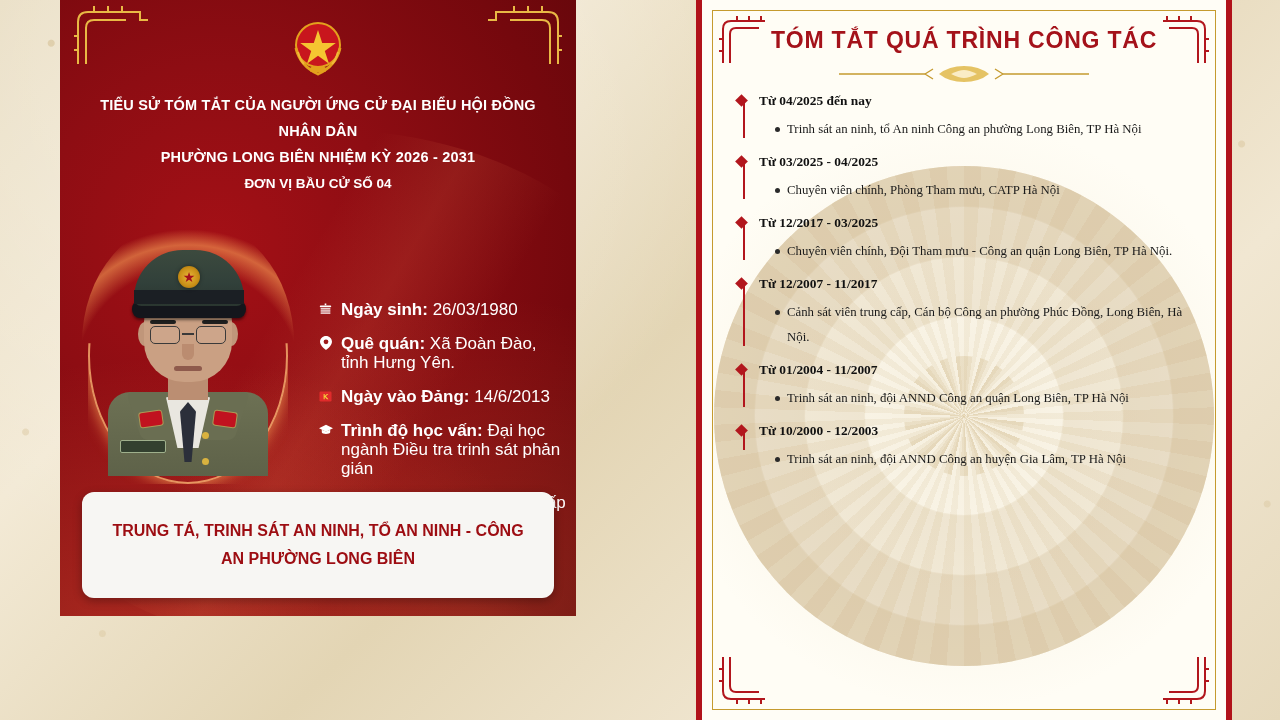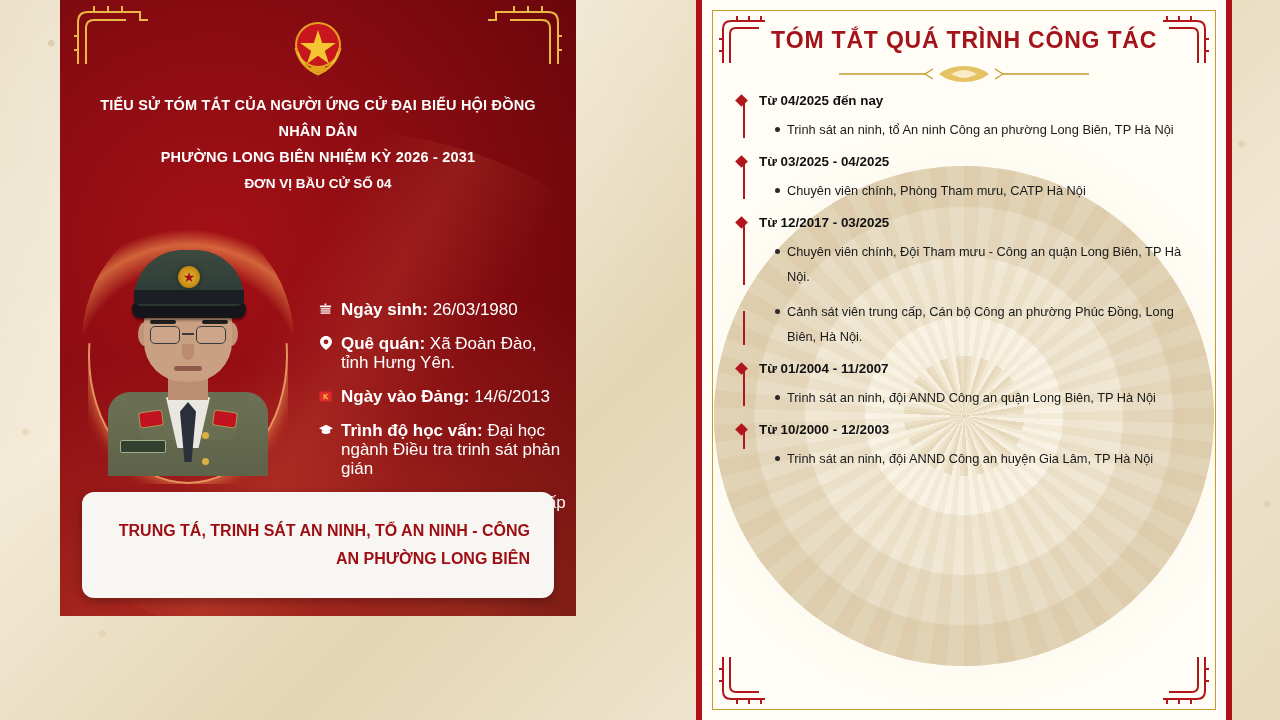--- a/index.html
+++ b/index.html
@@ -204,21 +204,21 @@
 
   .footer-card {
     position: absolute; left: 22px; bottom: 18px; width: 472px; height: 106px;
     background: #f7f6f3; border-radius: 12px;
     display: flex; align-items: center; justify-content: center;
     box-shadow: 0 3px 10px rgba(0,0,0,.3);
     padding: 0 24px;
   }
   .footer-card span {
     color: #9d0d12; font-size: 16px; font-weight: 700; line-height: 28px;
-    text-align: right; text-transform: uppercase;
+    text-align: center; text-transform: uppercase;
   }
 
   
   .right-panel {
     position: absolute; left: 696px; top: 0; width: 536px; height: 720px;
     background: #fffdf6;
     border-left: 6px solid #b1121a;
     border-right: 6px solid #b1121a;
     overflow: hidden;
   }
@@ -265,21 +265,21 @@
     text-align: center;
     color: #a4121a; font-size: 23px; font-weight: 700; letter-spacing: .8px;
     text-transform: uppercase;
   }
   .r-divider {
     position: absolute; left: 50%; transform: translateX(-50%); top: 52px;
     width: 250px; height: 22px;
   }
 
   .timeline {
-    position: absolute; left: 24px; right: 22px; top: 80px;
+    position: absolute; left: 24px; right: 22px; top: 80px; font-family: Liberation Serif, serif;
   }
   .tl-group { position: relative; padding-left: 22px; }
   .tl-group::before {
     content: ""; position: absolute; left: 6px; top: 12px; bottom: 4px;
     width: 2px; background: #b2161d;
   }
   .tl-group:last-child::before { bottom: 22px; }
   .tl-head {
     position: relative; font-size: 13.4px; font-weight: 700; color: #111;
     line-height: 20px; padding-bottom: 2px;
@@ -544,20 +544,24 @@
           <div class="tl-head">
             <span class="dia"></span>
             <span>Từ 12/2017 - 03/2025</span>
           </div>
           <ul class="tl-items">
             <li>Chuyên viên chính, Đội Tham mưu - Công an quận Long Biên, TP Hà Nội.</li>
           </ul>
         </div>
 
         <div class="tl-group">
+          <div class="tl-head">
+            <span class="dia"></span>
+            <span>Từ 12/2007 - 11/2017</span>
+          </div>
           <ul class="tl-items">
             <li>Cảnh sát viên trung cấp, Cán bộ Công an phường Phúc Đồng, Long Biên, Hà Nội.</li>
           </ul>
         </div>
 
         <div class="tl-group">
           <div class="tl-head">
             <span class="dia"></span>
             <span>Từ 01/2004 - 11/2007</span>
           </div>

